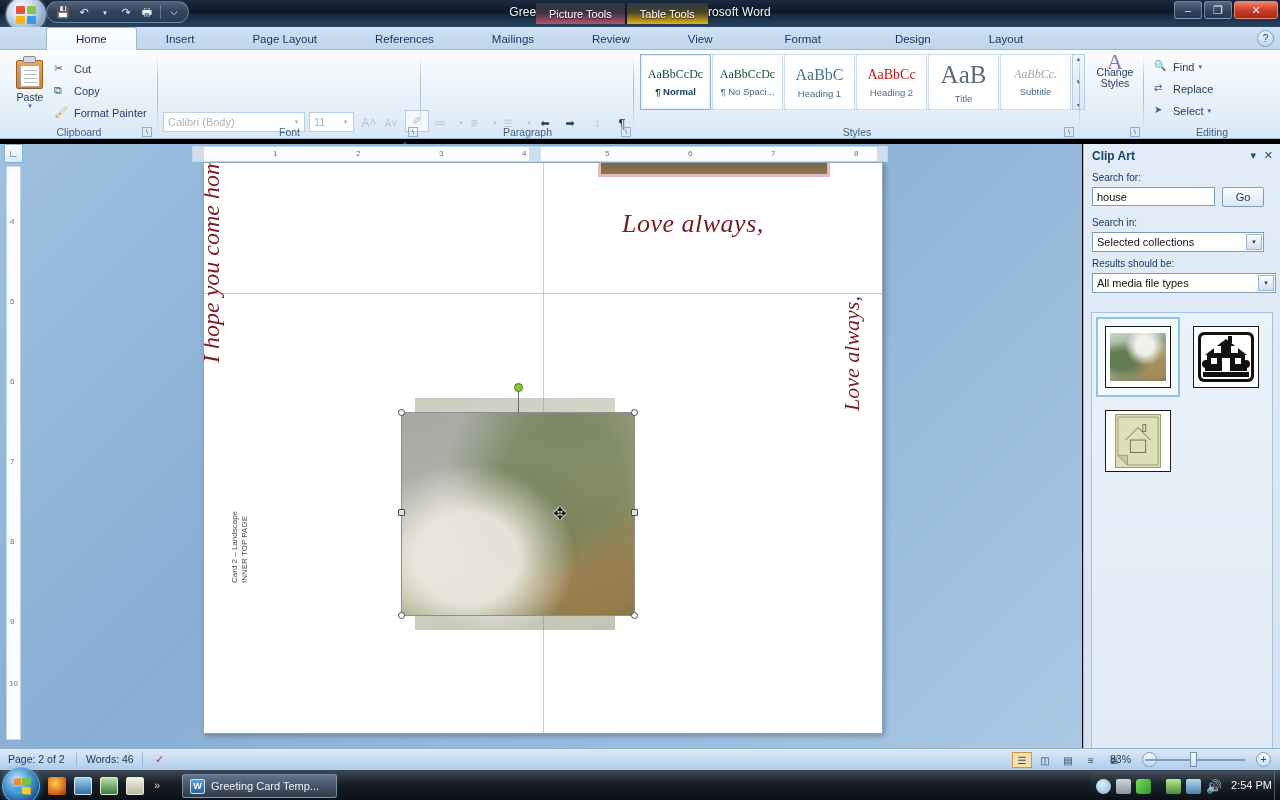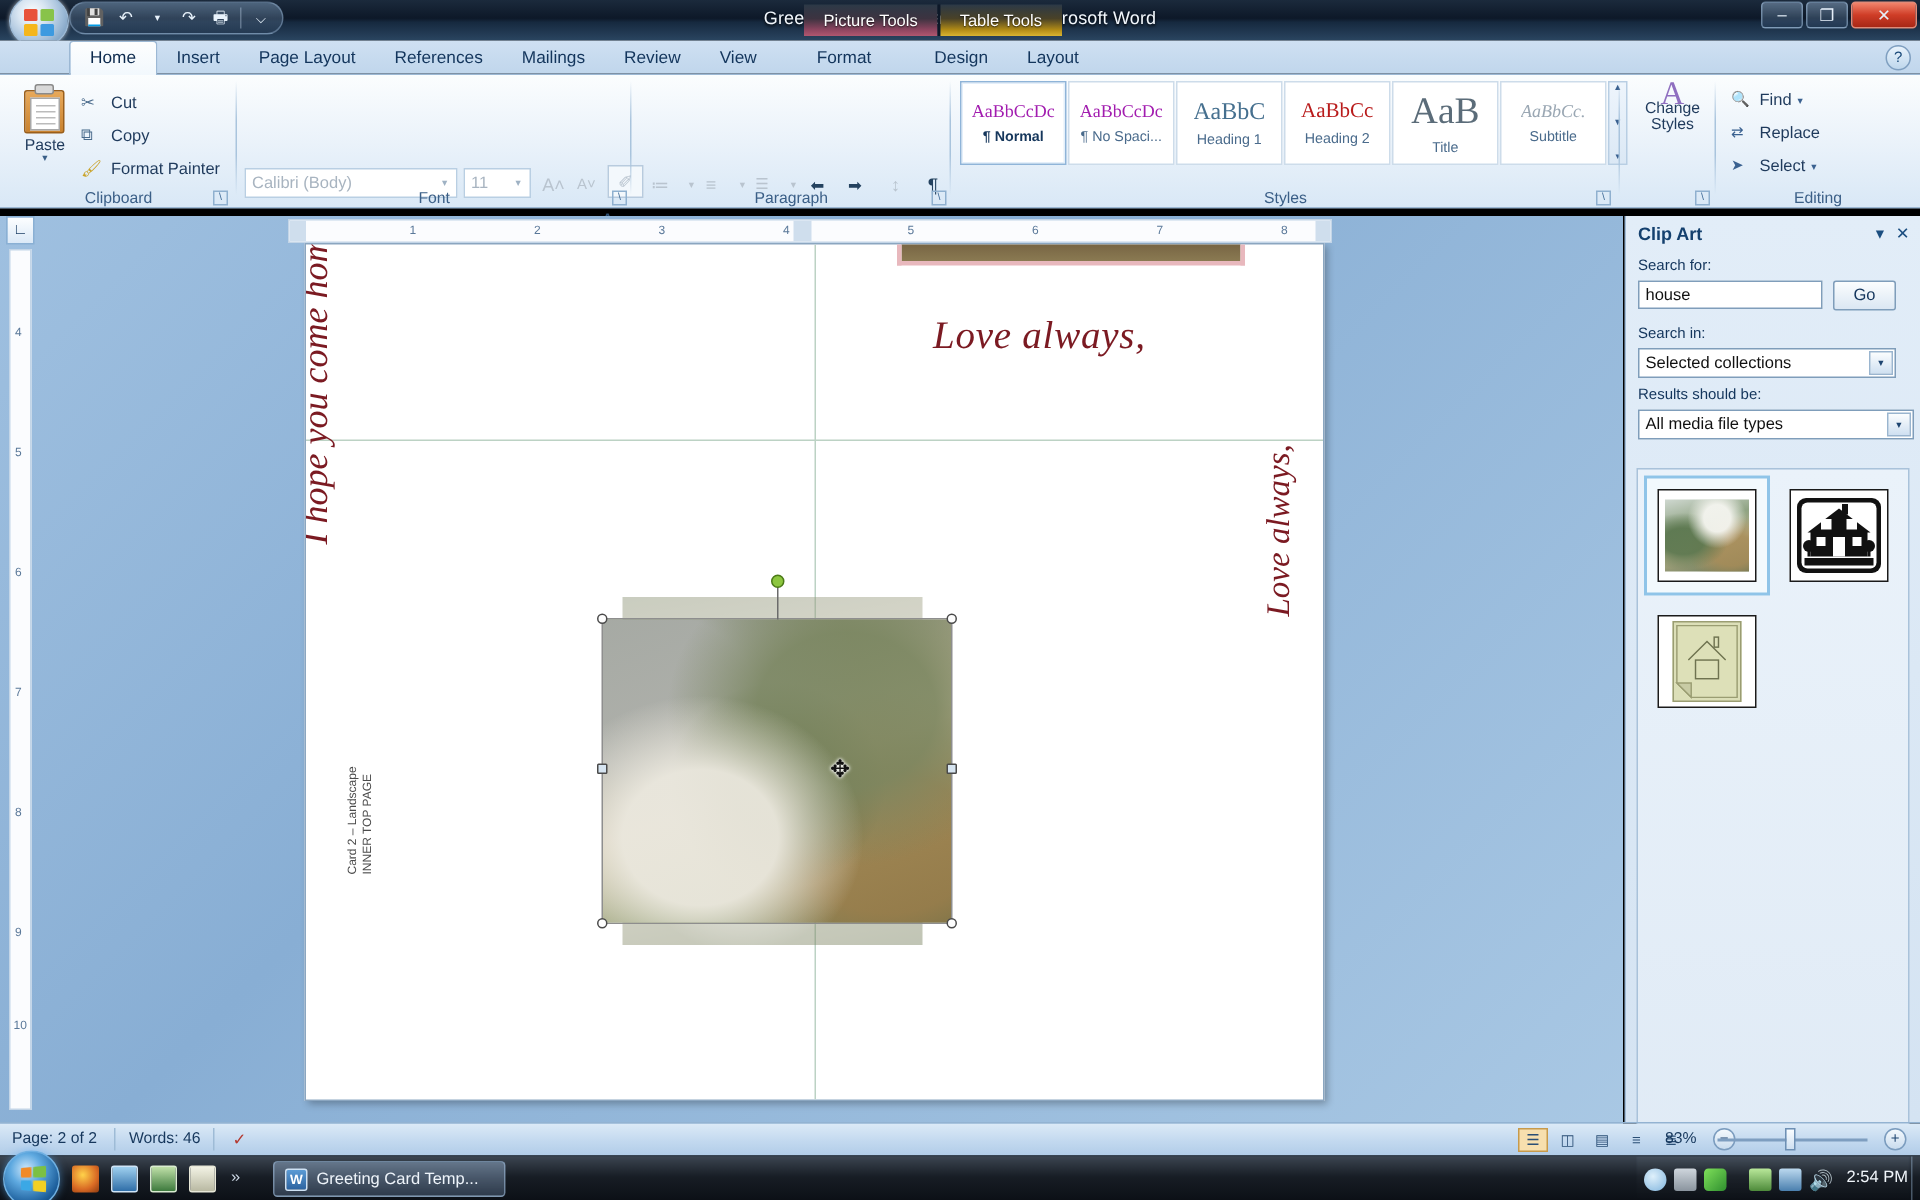--- a/index.html
+++ b/index.html
@@ -78,21 +78,21 @@
   }
 
   
   .tabstrip {
     position: absolute; top: 27px; left: 0; width: 1280px; height: 23px;
     background: linear-gradient(to bottom, #cfe0f2 0%, #c0d6ec 100%);
     border-bottom: 1px solid #9cb8d4;
   }
   .tabs { position: absolute; left: 46px; top: 0; display: flex; height: 23px; }
   .tab {
-    padding: 0 13px; height: 23px; display: flex; align-items: center;
+    padding: 0 29px; height: 23px; display: flex; align-items: center;
     font-size: 11.5px; color: #13355c; cursor: default; white-space: nowrap;
   }
   .tab.active {
     background: linear-gradient(to bottom, #fdfefe 0%, #f2f8fd 100%);
     border: 1px solid #9cb8d4; border-bottom: none;
     border-radius: 3px 3px 0 0; color: #0d2a4d;
   }
   .tab.ctx { color: #13355c; }
   .help-ico {
     position: absolute; right: 6px; top: 3px; width: 17px; height: 17px;
@@ -172,21 +172,21 @@
   }
   .rbtn.enabled { color: #24425f; }
 
   
   .stylebox {
     position: absolute; top: 4px; width: 71px; height: 56px;
     background: #fff; border: 1px solid #cddcea;
     display: flex; flex-direction: column; align-items: center; justify-content: center;
   }
   .stylebox.sel { border-color: #8fb4d8; background: #fff; box-shadow: inset 0 0 0 1px #e4effa; }
-  .style-preview { font-family: "Liberation Serif", serif; font-size: 12px; color: #a21caf; white-space: nowrap; overflow: hidden; }
+  .style-preview { font-family: "Liberation Serif", serif; font-size: 12px; color: #14532d; white-space: nowrap; overflow: hidden; }
   .style-name { font-size: 9.5px; color: #4a6party; color: #4a6b8c; margin-top: 4px; white-space: nowrap; overflow: hidden; max-width: 68px; text-align: center; }
   .style-name.bold { color: #16375c; font-weight: bold; }
   .gallery-scroll {
     position: absolute; right: 2px; top: 4px; width: 13px; height: 56px;
     display: flex; flex-direction: column; justify-content: space-between; align-items: center;
     background: linear-gradient(to bottom, #eef5fc, #dbe8f5); border: 1px solid #b8cee3;
   }
   .gs-btn { font-size: 6px; color: #3a6190; line-height: 8px; }
 
   

